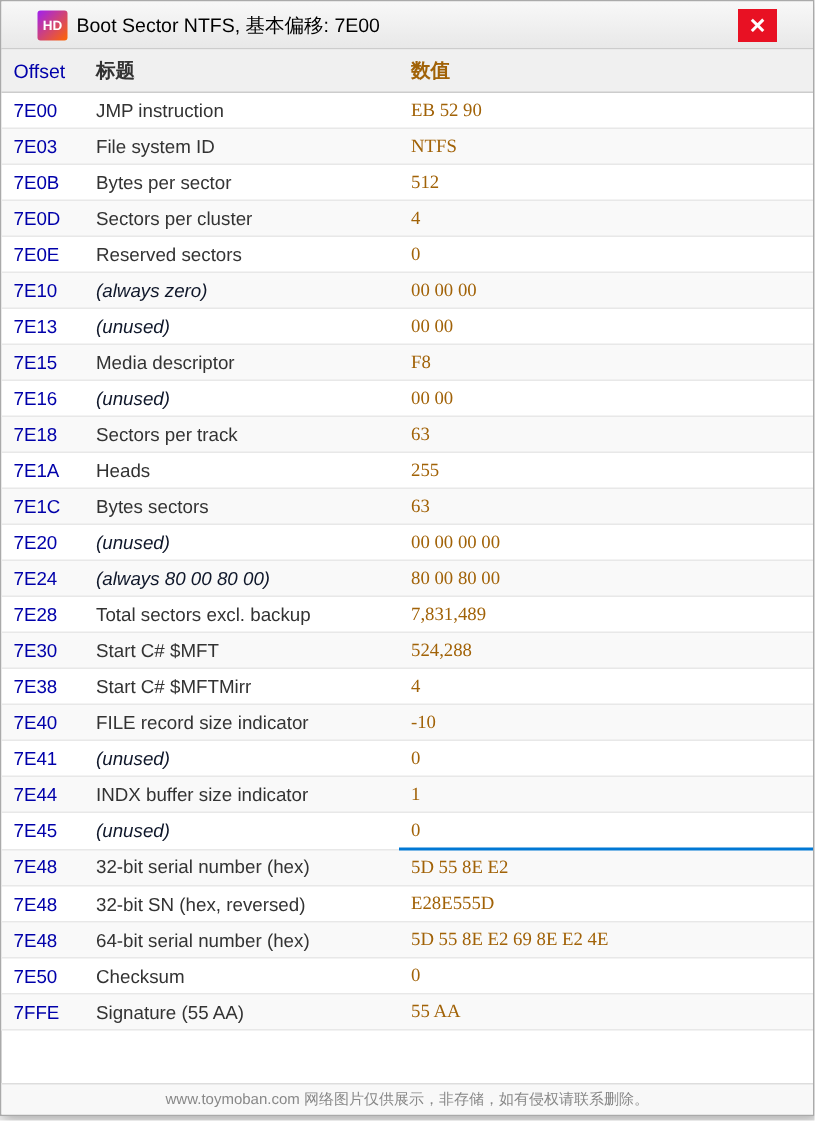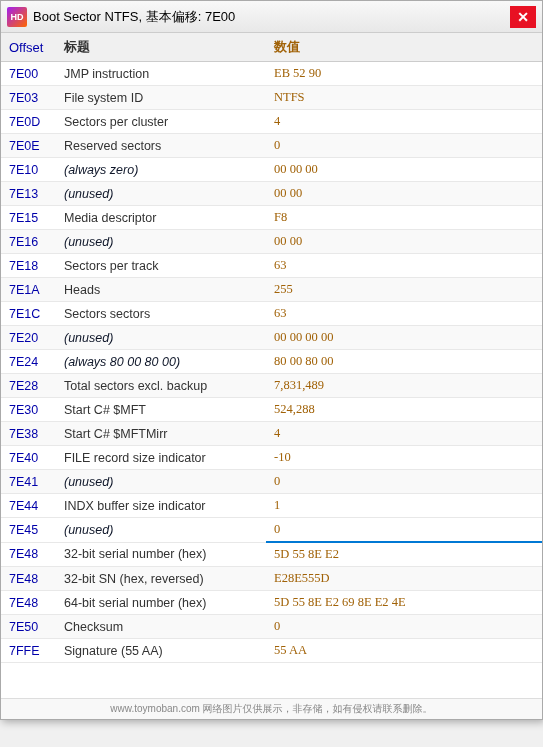--- a/index.html
+++ b/index.html
@@ -17,21 +17,21 @@
       width: 543px;
       background: #ffffff;
       border: 1px solid #aaa;
       box-shadow: 2px 2px 8px rgba(0,0,0,0.3);
     }
     .title-bar {
       background: linear-gradient(to bottom, #f8f8f8, #e8e8e8);
       border-bottom: 1px solid #ccc;
       display: flex;
       align-items: center;
-      padding: 4px 6px;
+      padding: 4px 24px;
       height: 32px;
     }
     .title-bar-icon {
       width: 20px;
       height: 20px;
       margin-right: 6px;
       flex-shrink: 0;
     }
     .title-bar-text {
       flex: 1;
@@ -156,20 +156,25 @@
             <td class="col-offset">7E00</td>
             <td class="col-label">JMP instruction</td>
             <td class="col-value">EB 52 90</td>
           </tr>
           <tr>
             <td class="col-offset">7E03</td>
             <td class="col-label">File system ID</td>
             <td class="col-value">NTFS</td>
           </tr>
           <tr>
+            <td class="col-offset">7E0B</td>
+            <td class="col-label">Bytes per sector</td>
+            <td class="col-value">512</td>
+          </tr>
+          <tr>
             <td class="col-offset">7E0D</td>
             <td class="col-label">Sectors per cluster</td>
             <td class="col-value">4</td>
           </tr>
           <tr>
             <td class="col-offset">7E0E</td>
             <td class="col-label">Reserved sectors</td>
             <td class="col-value">0</td>
           </tr>
           <tr>
@@ -197,21 +202,21 @@
             <td class="col-label">Sectors per track</td>
             <td class="col-value">63</td>
           </tr>
           <tr>
             <td class="col-offset">7E1A</td>
             <td class="col-label">Heads</td>
             <td class="col-value">255</td>
           </tr>
           <tr>
             <td class="col-offset">7E1C</td>
-            <td class="col-label">Sectors sectors</td>
+            <td class="col-label">Bytes sectors</td>
             <td class="col-value">63</td>
           </tr>
           <tr>
             <td class="col-offset">7E20</td>
             <td class="col-label"><span class="italic-label">(unused)</span></td>
             <td class="col-value">00 00 00 00</td>
           </tr>
           <tr>
             <td class="col-offset">7E24</td>
             <td class="col-label"><span class="italic-label">(always 80 00 80 00)</span></td>

